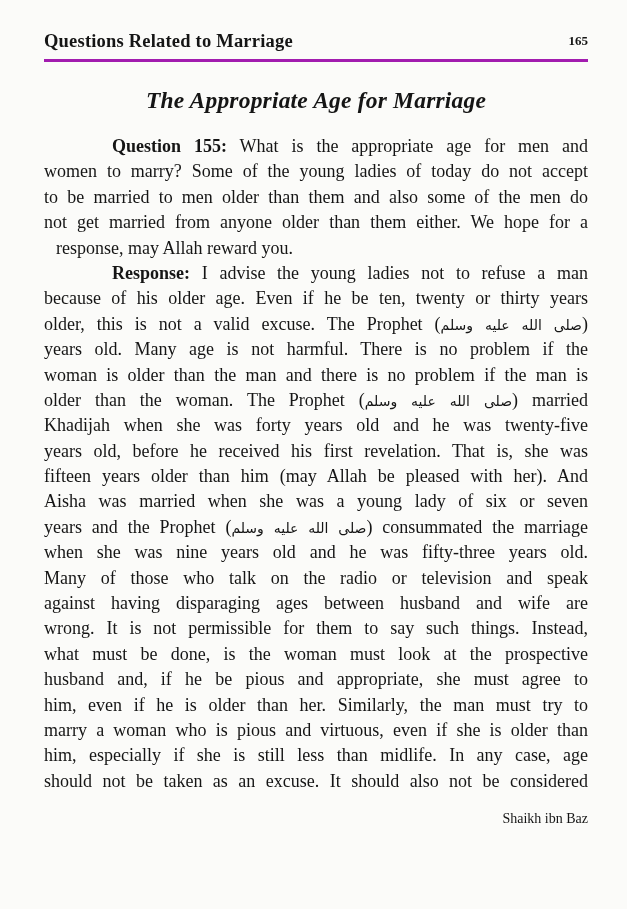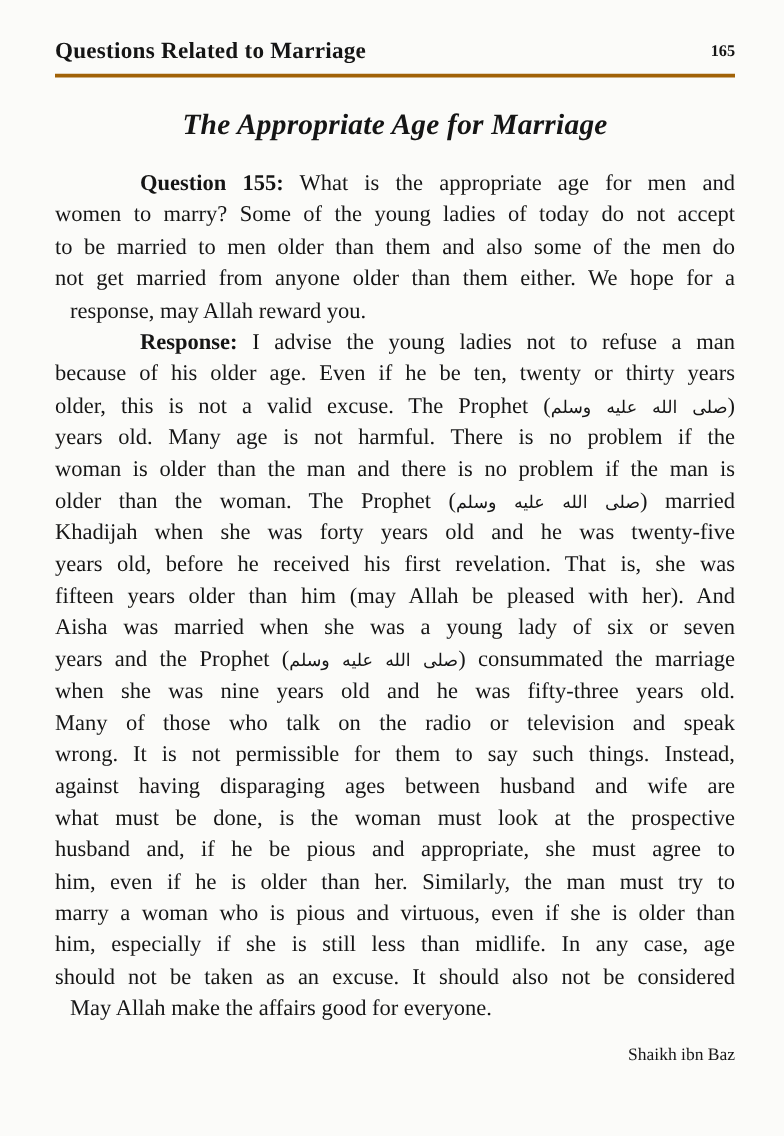--- a/index.html
+++ b/index.html
@@ -19,21 +19,21 @@
     overflow: hidden;
   }
   .header-row {
     display: flex;
     justify-content: space-between;
     align-items: flex-end;
     font-weight: bold;
     font-size: 18.5px;
     line-height: 22px;
     padding-bottom: 7px;
-    border-bottom: 3px solid #a16207;
+    border-bottom: 3px solid #a21caf;
   }
   .header-title { letter-spacing: 0.2px; }
   .page-number { font-size: 13px; }
   .doc-title {
     text-align: center;
     font-weight: bold;
     font-size: 23.5px;
     line-height: 30px;
     margin-top: 23px;
     letter-spacing: 0.2px;
@@ -88,26 +88,25 @@
       <div class="line">years old. Many age is not harmful. There is no problem if the</div>
       <div class="line">woman is older than the man and there is no problem if the man is</div>
       <div class="line">older than the woman. The Prophet (<span class="arabic">صلى الله عليه وسلم</span>) married</div>
       <div class="line">Khadijah when she was forty years old and he was twenty-five</div>
       <div class="line">years old, before he received his first revelation. That is, she was</div>
       <div class="line">fifteen years older than him (may Allah be pleased with her). And</div>
       <div class="line">Aisha was married when she was a young lady of six or seven</div>
       <div class="line">years and the Prophet (<span class="arabic">صلى الله عليه وسلم</span>) consummated the marriage</div>
       <div class="line">when she was nine years old and he was fifty-three years old.</div>
       <div class="line">Many of those who talk on the radio or television and speak</div>
+      <div class="line">against having disparaging ages between husband and wife are</div>
       <div class="line">wrong. It is not permissible for them to say such things. Instead,</div>
-      <div class="line">against having disparaging ages between husband and wife are</div>
       <div class="line">what must be done, is the woman must look at the prospective</div>
       <div class="line">husband and, if he be pious and appropriate, she must agree to</div>
       <div class="line">him, even if he is older than her. Similarly, the man must try to</div>
       <div class="line">marry a woman who is pious and virtuous, even if she is older than</div>
       <div class="line">him, especially if she is still less than midlife. In any case, age</div>
       <div class="line">should not be taken as an excuse. It should also not be considered</div>
-      <div class="line last">May Allah make the affairs good for everyone.</div>
     </div>
 
   <div class="signature">Shaikh ibn Baz</div>
 
 </div>
 
 </body></html>

